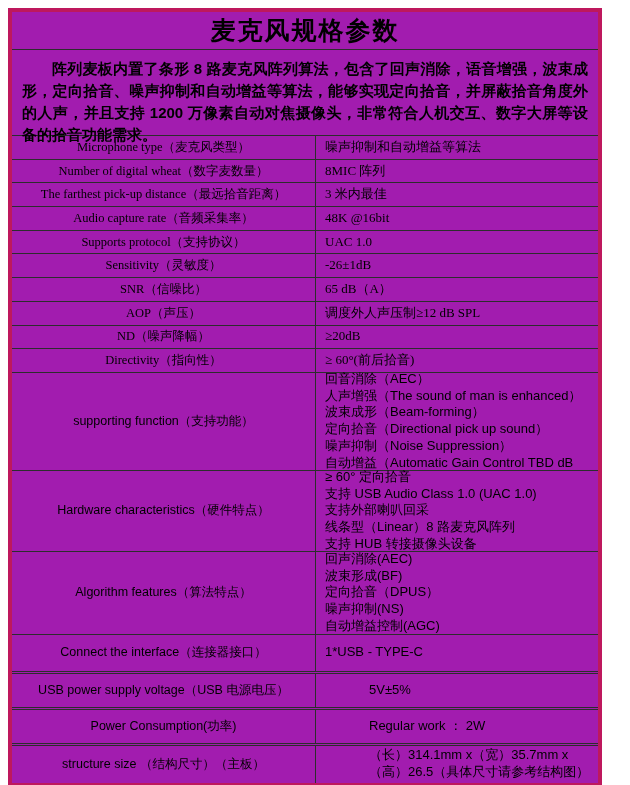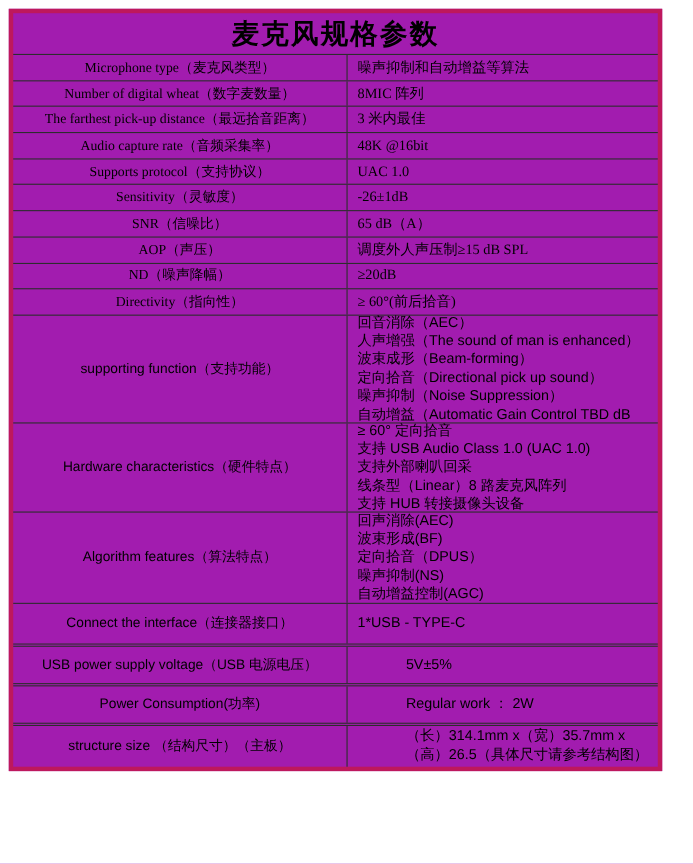--- a/index.html
+++ b/index.html
@@ -62,20 +62,21 @@
   .h-pwr { height:36px; }
   .h-siz { height:40px; }
 </style>
 </head>
 <body>
 
 <div class="sheet">
 
   <div class="title-cell">麦克风规格参数</div>
 
+  <div class="intro-cell">阵列麦板内置了条形 8 路麦克风阵列算法，包含了回声消除，语音增强，波束成形，定向拾音、噪声抑制和自动增益等算法，能够实现定向拾音，并屏蔽拾音角度外的人声，并且支持 1200 万像素自动对焦摄像头，非常符合人机交互、数字大屏等设备的拾音功能需求。</div>
 
   <div class="spec-table">
 
     <div class="spec-row h-s">
       <div class="cell-label">Microphone type（麦克风类型）</div>
       <div class="cell-value">噪声抑制和自动增益等算法</div>
     </div>
 
     <div class="spec-row h-s">
       <div class="cell-label">Number of digital wheat（数字麦数量）</div>
@@ -102,21 +103,21 @@
       <div class="cell-value">-26±1dB</div>
     </div>
 
     <div class="spec-row h-s">
       <div class="cell-label">SNR（信噪比）</div>
       <div class="cell-value">65 dB（A）</div>
     </div>
 
     <div class="spec-row h-s">
       <div class="cell-label">AOP（声压）</div>
-      <div class="cell-value">调度外人声压制≥15 dB SPL</div>
+      <div class="cell-value">调度外人声压制≥12 dB SPL</div>
     </div>
 
     <div class="spec-row h-s">
       <div class="cell-label">ND（噪声降幅）</div>
       <div class="cell-value">≥20dB</div>
     </div>
 
     <div class="spec-row h-s">
       <div class="cell-label">Directivity（指向性）</div>
       <div class="cell-value">≥ 60°(前后拾音)</div>

